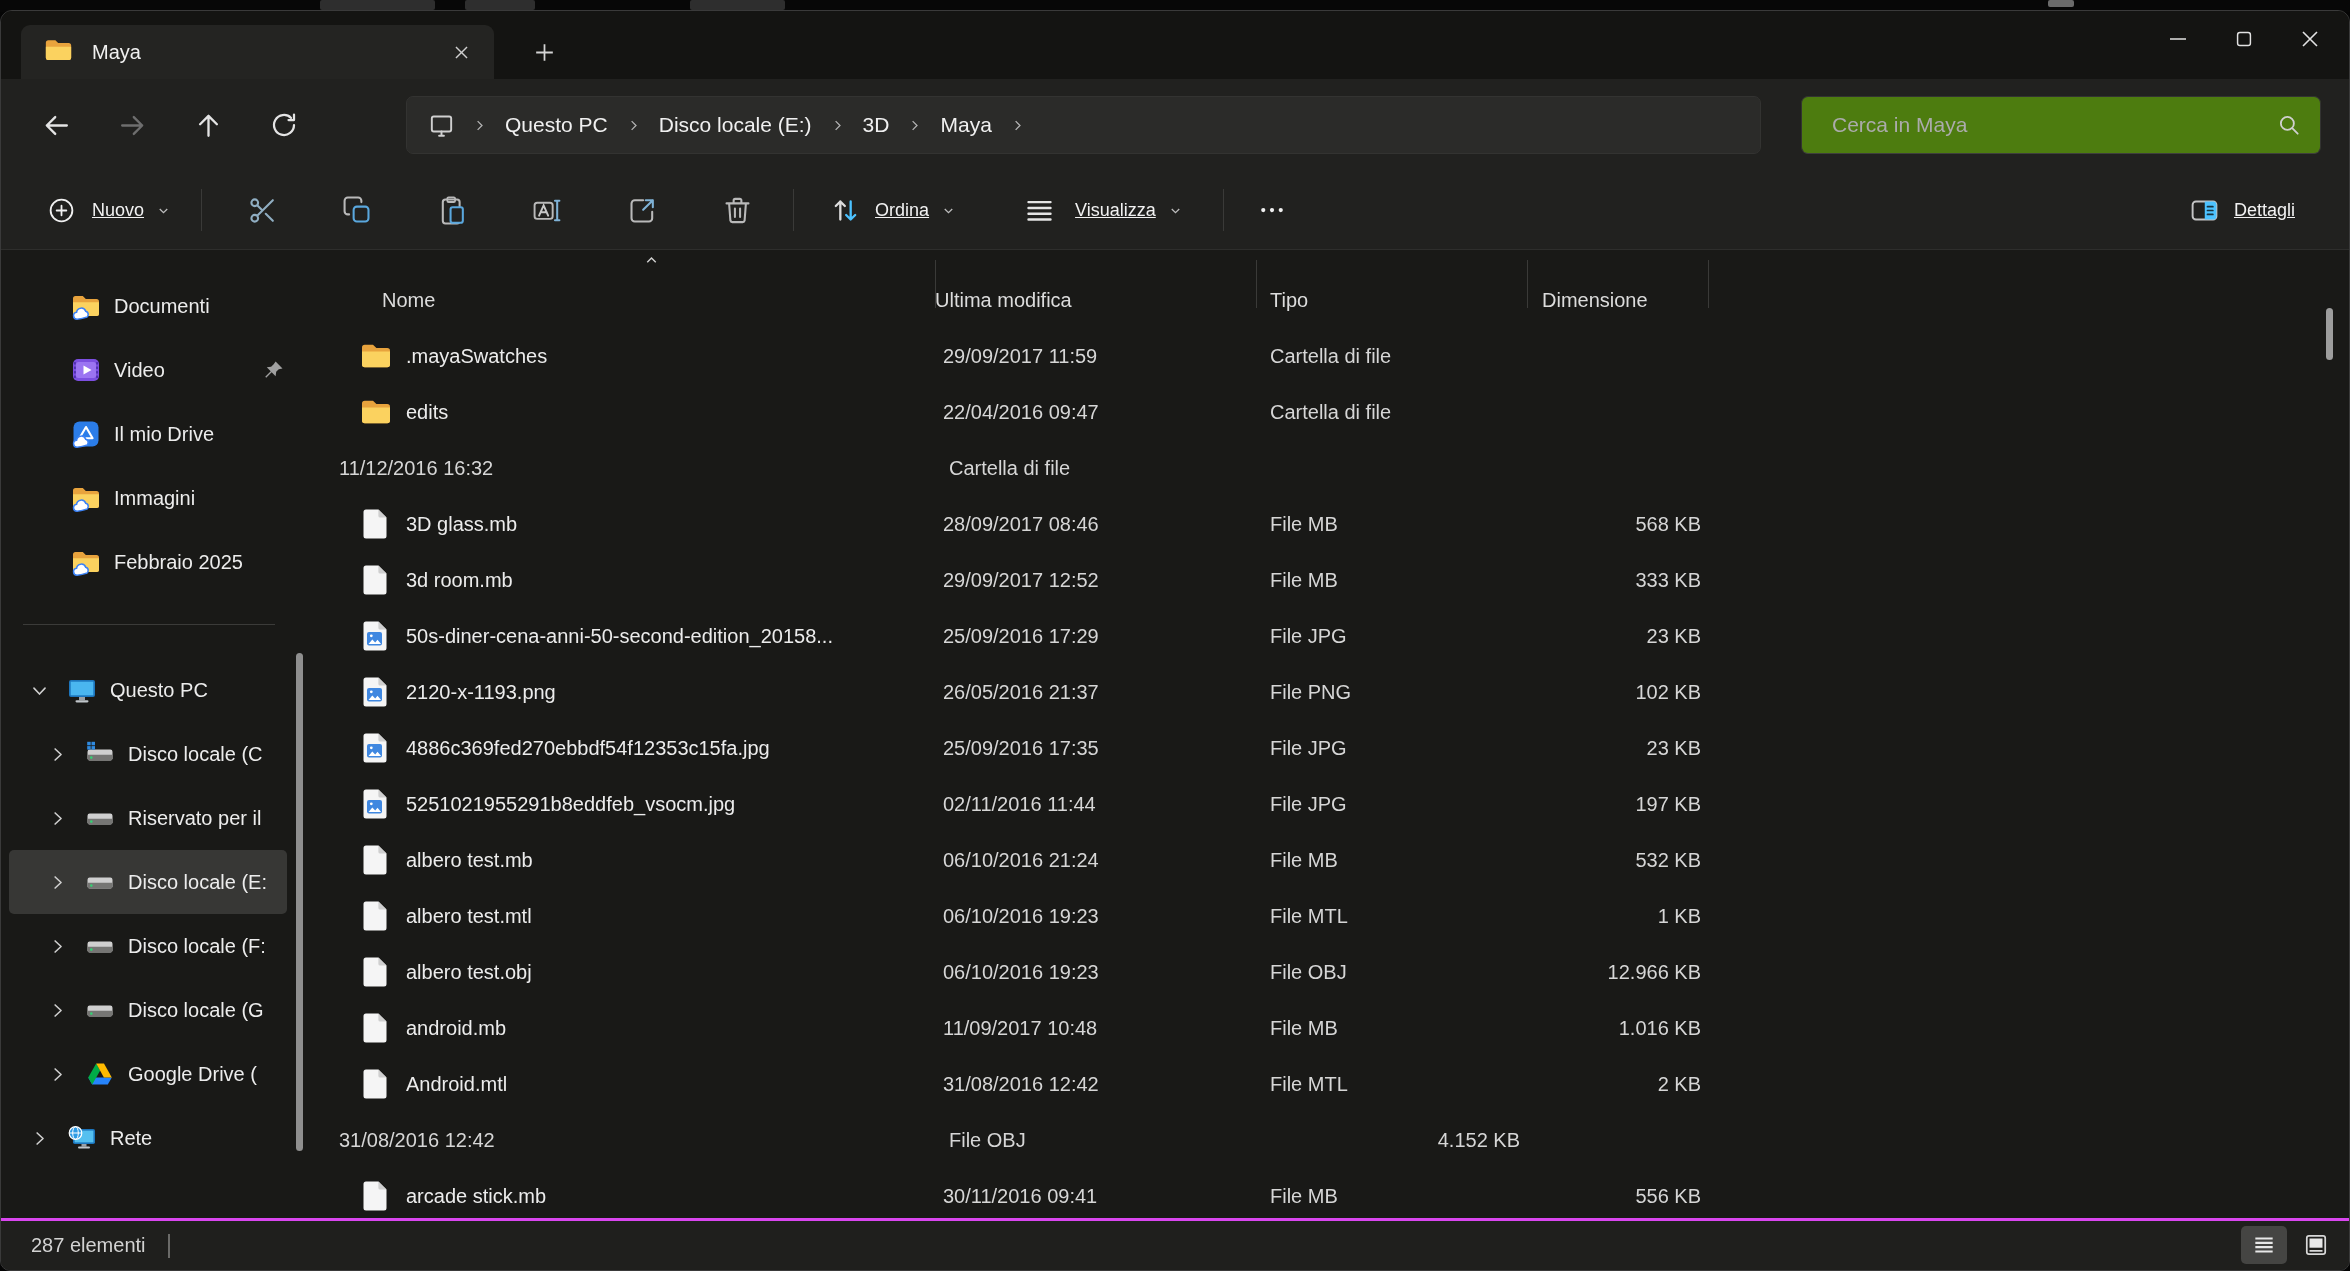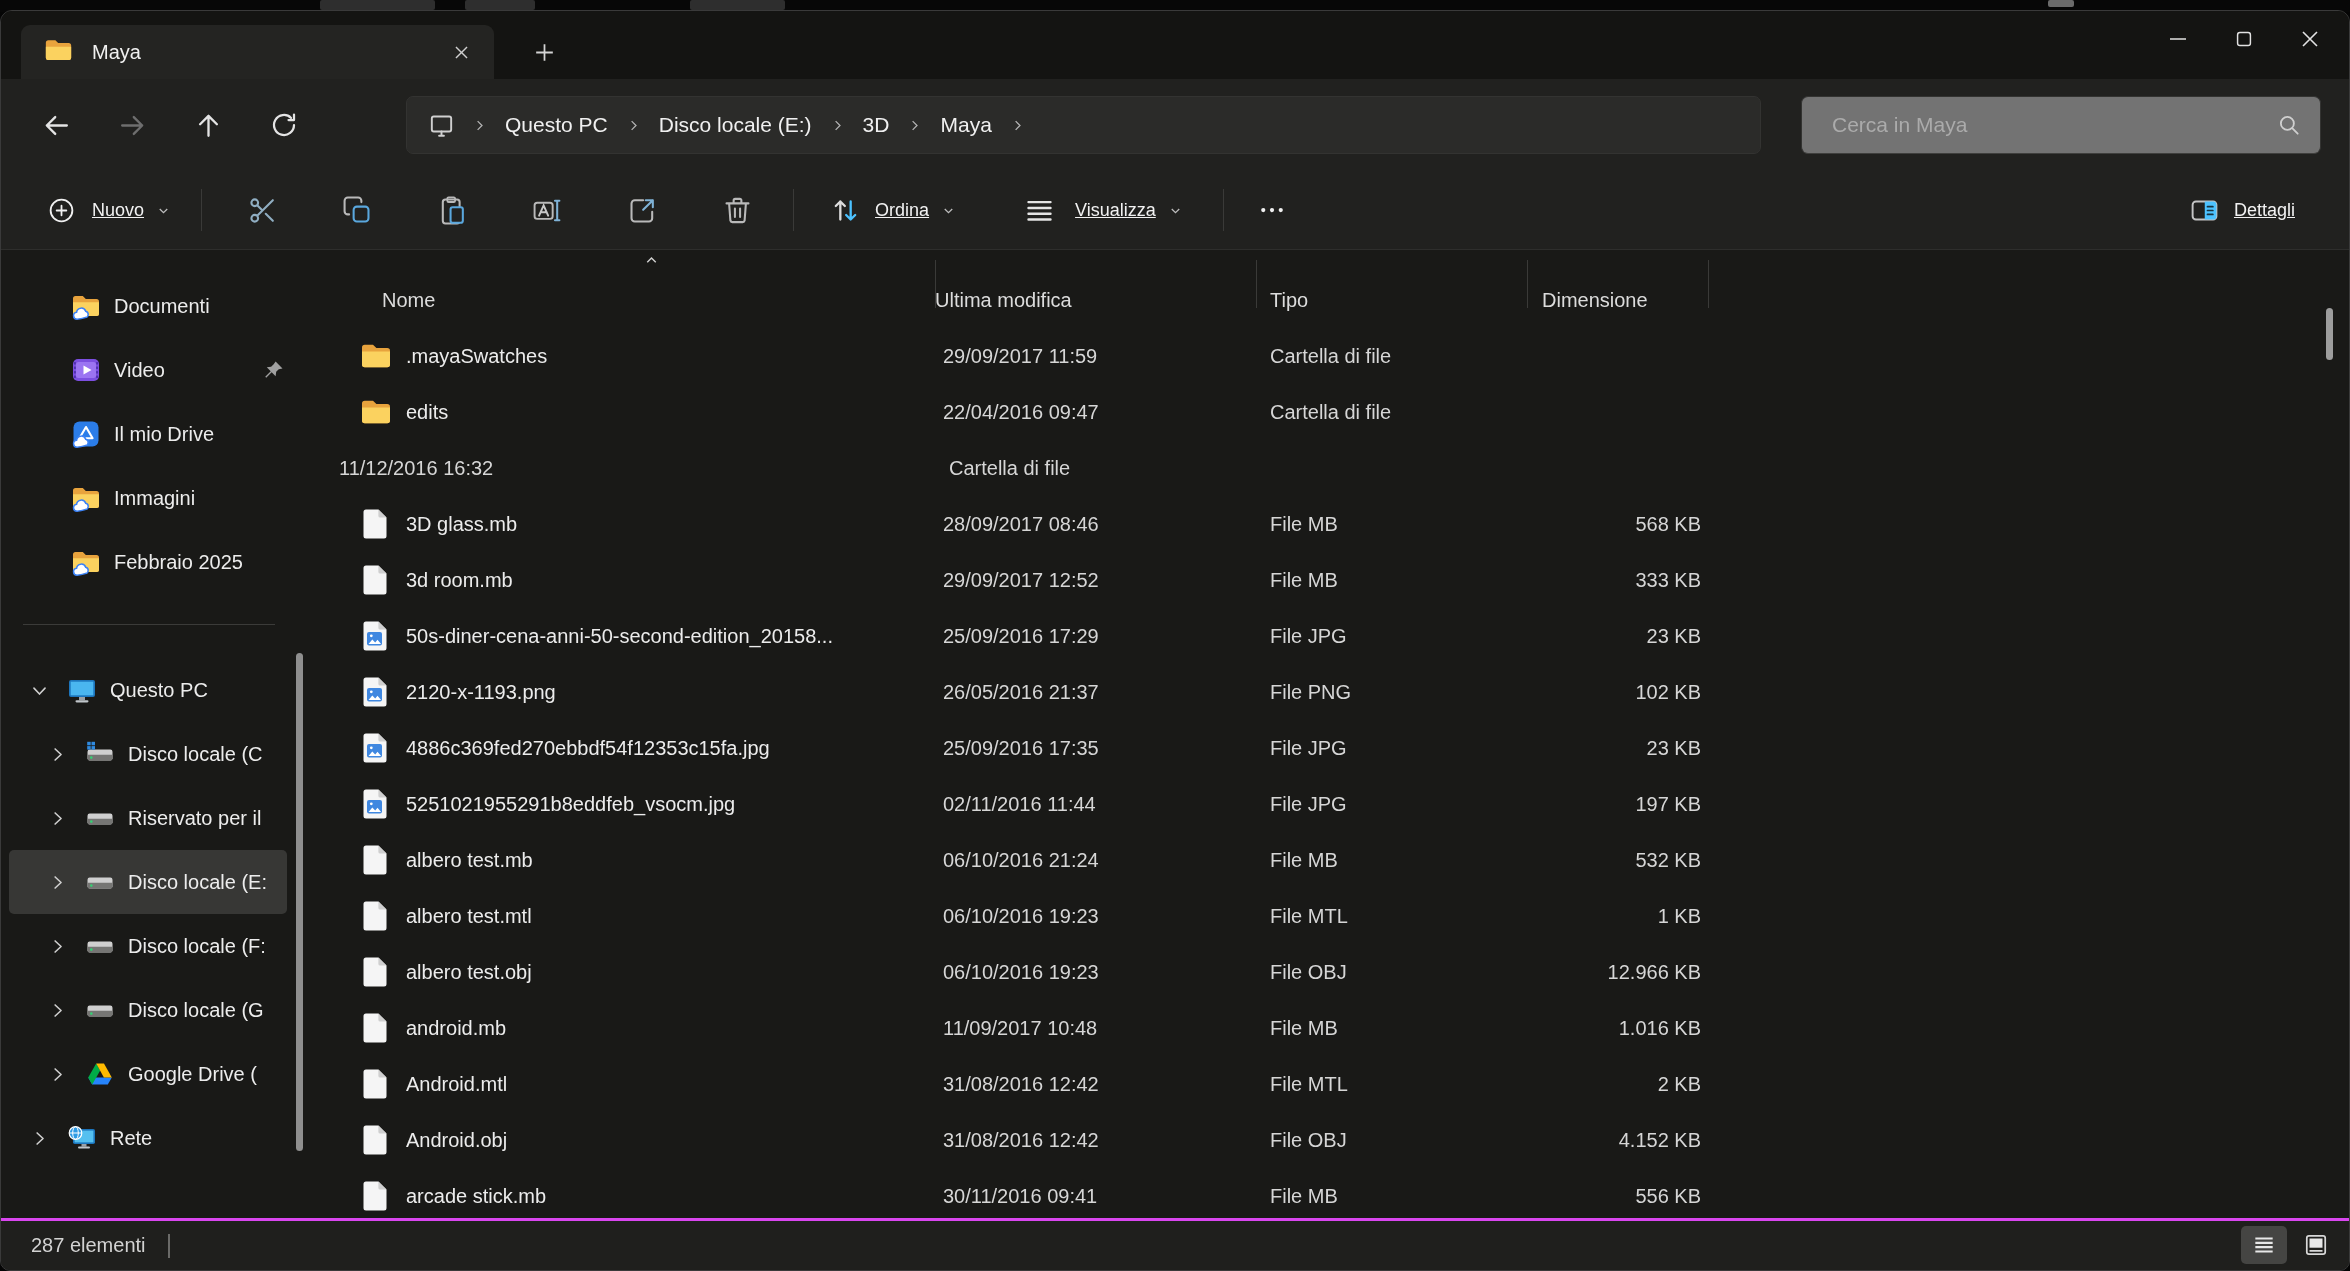--- a/index.html
+++ b/index.html
@@ -30,21 +30,21 @@
   .win-btn{width:66px;height:52px;display:flex;align-items:center;justify-content:center;}
 
   
   .navbar{height:92px;flex:0 0 92px;background:#21211f;display:flex;align-items:center;position:relative;}
   .nav-btns{display:flex;align-items:center;padding-left:26px;}
   .nav-btn{width:58px;height:56px;display:flex;align-items:center;justify-content:center;border-radius:6px;margin-right:18px;}
   .crumb-field{position:absolute;left:405px;top:17px;width:1355px;height:58px;background:#2b2b29;
       border:1px solid #333331;border-radius:7px;display:flex;align-items:center;padding:0 10px 0 20px;box-sizing:border-box;}
   .crumb-item{font-size:21px;color:#f0f0f0;padding:4px 8px;border-radius:4px;white-space:nowrap;}
   .crumb-sep{margin:0 10px;display:flex;align-items:center;}
-  .search-field{position:absolute;left:1800px;top:17px;width:520px;height:58px;background:#737373;
+  .search-field{position:absolute;left:1800px;top:17px;width:520px;height:58px;background:#4d7c0f;
       border:1px solid #333331;border-bottom:1px solid #3f3f3d;border-radius:7px;
       display:flex;align-items:center;padding:0 18px 0 28px;box-sizing:border-box;}
   .search-field input{flex:1;background:transparent;border:none;outline:none;color:#e8e8e8;
       font-family:inherit;font-size:21px;}
   .search-field input::placeholder{color:#ababab;}
 
   
   .commandbar{height:78px;flex:0 0 78px;background:#21211f;border-bottom:1px solid #2e2e2c;
       display:flex;align-items:center;position:relative;}
   .cmd-btn{display:flex;align-items:center;border-radius:6px;height:56px;}
@@ -764,29 +764,20 @@
                   </svg>
                 </span>
                 <span>Android.mtl</span>
               </div>
               <div class="cell c-mod">31/08/2016 12:42</div>
               <div class="cell c-tipo">File MTL</div>
               <div class="cell c-dim">2 KB</div>
               <div></div>
             </div>
             <div class="frow grid-cols">
-              <div class="cell c-name">
-                <span class="f-icon">
-                  <svg viewBox="0 0 34 34">
-                    <path d="M7 2.5h12.4l8.1 8.1V29a2.5 2.5 0 0 1-2.5 2.5H7A2.5 2.5 0 0 1 4.5 29V5A2.5 2.5 0 0 1 7 2.5z" fill="#f5f5f5"></path>
-                    <path d="M19.4 2.5l8.1 8.1h-6.4a1.7 1.7 0 0 1-1.7-1.7z" fill="#cfcfcf"></path>
-                  </svg>
-                </span>
-                <span>Android.obj</span>
-              </div>
               <div class="cell c-mod">31/08/2016 12:42</div>
               <div class="cell c-tipo">File OBJ</div>
               <div class="cell c-dim">4.152 KB</div>
               <div></div>
             </div>
             <div class="frow grid-cols">
               <div class="cell c-name">
                 <span class="f-icon">
                   <svg viewBox="0 0 34 34">
                     <path d="M7 2.5h12.4l8.1 8.1V29a2.5 2.5 0 0 1-2.5 2.5H7A2.5 2.5 0 0 1 4.5 29V5A2.5 2.5 0 0 1 7 2.5z" fill="#f5f5f5"></path>

